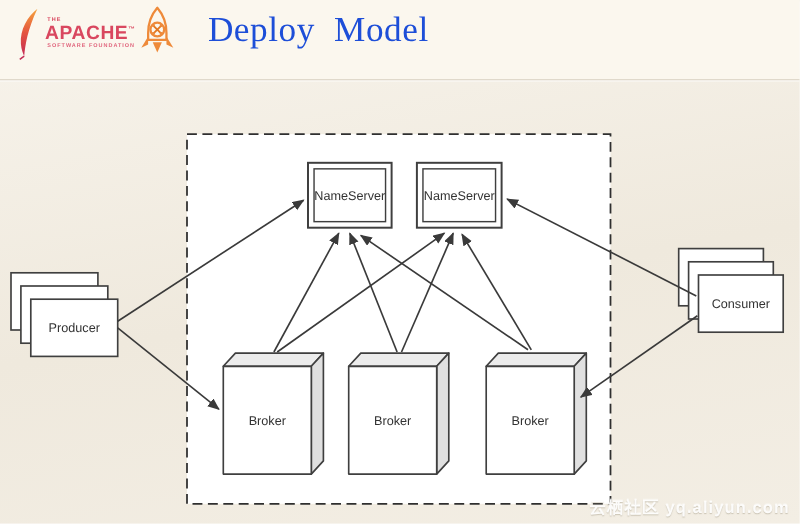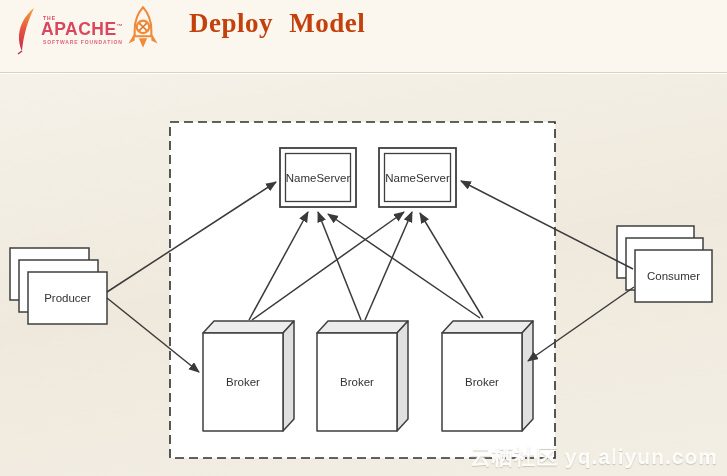--- a/index.html
+++ b/index.html
@@ -16,30 +16,30 @@
     box-shadow:0 1px 0 rgba(255,255,255,.95);
   }
   .apache-logo{position:absolute;left:13px;top:7px;display:flex;align-items:flex-start;}
   .ap-text{margin-left:2px;margin-top:9px;line-height:1;}
   .ap-the{font-size:5px;color:#d9475f;letter-spacing:1px;font-weight:bold;margin-left:2px;}
   .ap-word{font-size:17.5px;font-weight:bold;color:#d9475f;letter-spacing:0.5px;}
   .ap-word .tm{font-size:6px;vertical-align:super;}
   .ap-sub{font-size:5px;color:#e0647c;letter-spacing:0.9px;margin-top:1.5px;margin-left:2px;font-weight:bold;}
   .page-title{
     position:absolute;left:189px;top:8px;margin:0;
-    font-family:"Liberation Serif",serif;font-size:27px;font-weight:700;
-    color:#c2410c;letter-spacing:0.5px;word-spacing:9px;
+    font-family:"Liberation Serif",serif;font-size:32px;font-weight:400;
+    color:#1d4ed8;letter-spacing:0.5px;word-spacing:9px;
   }
   
   .diagram-svg{position:absolute;left:0;top:0;z-index:1;}
   .node-label{font-family:"Liberation Sans",sans-serif;font-size:11.5px;fill:#333;}
   
   .watermark{
     position:absolute;right:9px;bottom:5px;z-index:3;
-    font-size:21px;font-weight:bold;color:rgba(255,255,255,0.92);
+    font-size:15px;font-weight:bold;color:rgba(255,255,255,0.92);
     text-shadow:0 1px 1px rgba(168,158,138,0.55), 0 -1px 0 rgba(255,255,255,0.4);
     letter-spacing:1px;white-space:nowrap;
   }
 </style>
 </head>
 <body>
 
 <svg class="diagram-svg" width="727" height="476" viewBox="0 0 727 476">
   <defs>
     <marker id="arr" markerUnits="userSpaceOnUse" markerWidth="12" markerHeight="10" refX="10" refY="4.5" orient="auto">

